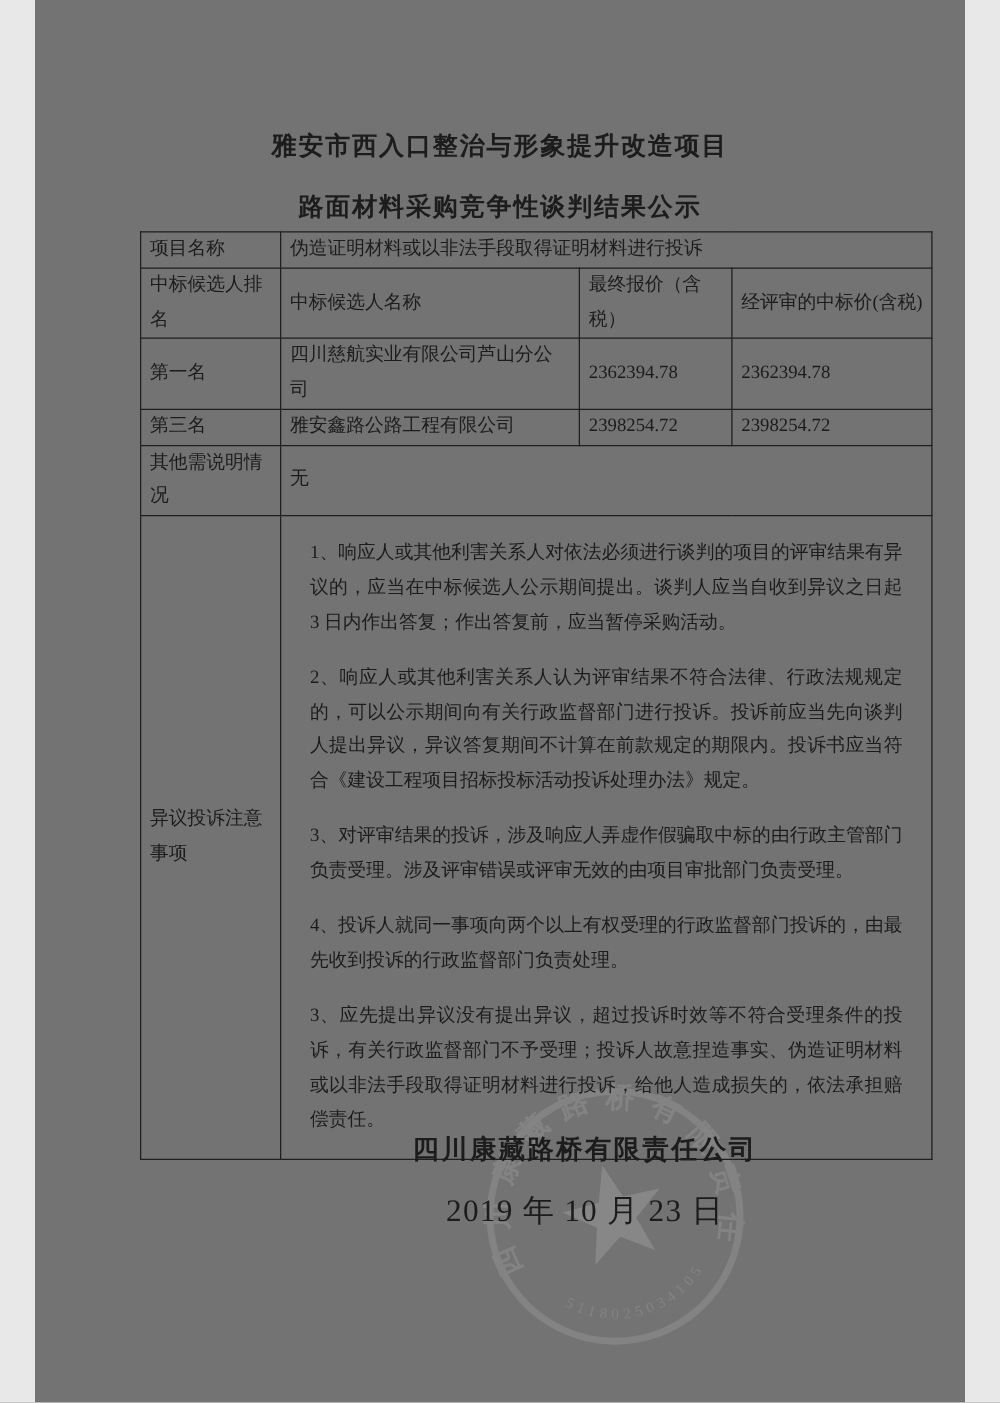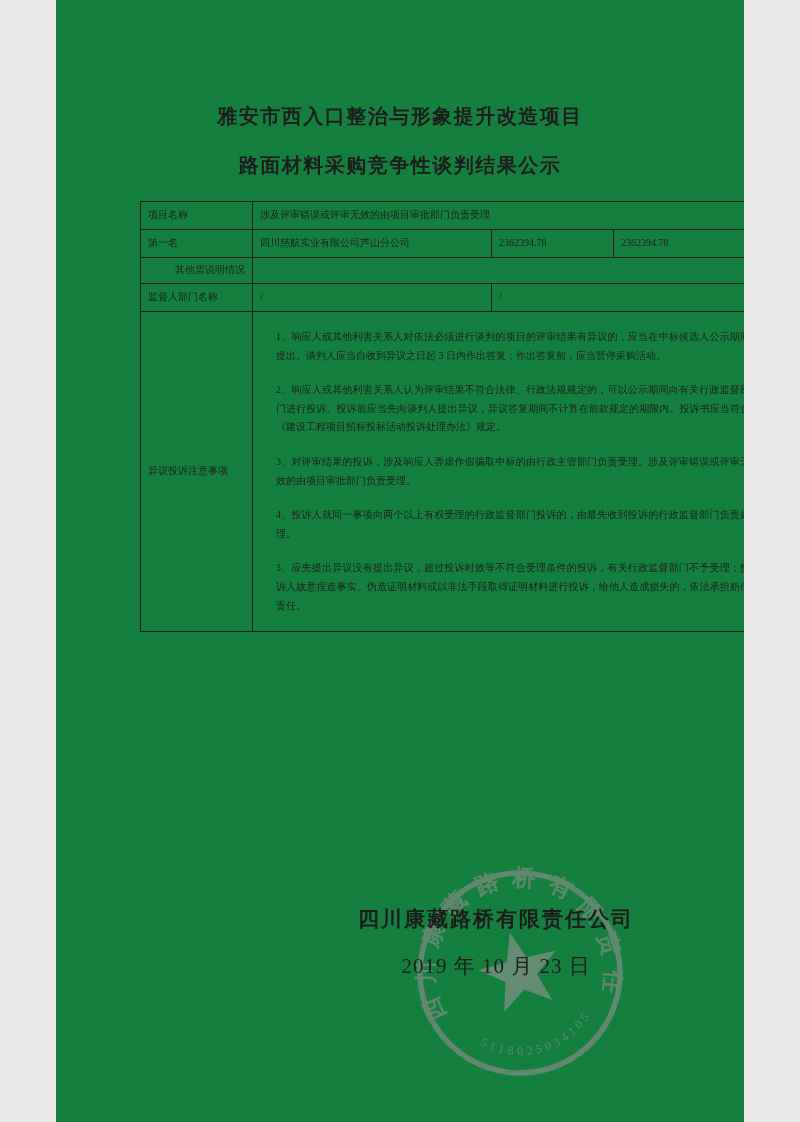--- a/index.html
+++ b/index.html
@@ -1,49 +1,49 @@
 <!DOCTYPE html>
 <html><head>
 <meta charset="utf-8">
 <style>
   * { box-sizing: border-box; }
   html,body { margin:0; padding:0; background:#e8e8e8; }
   .page {
     position: relative;
-    width: 688px; height: 1122px;
+    width: 744px; height: 1122px;
     margin: 0 auto;
-    background: #15803d;
+    background: #737373;
     font-family: "Liberation Serif", "DejaVu Serif", serif;
     color: #1c1c1c;
     overflow: hidden;
   }
   .title { position:absolute; left:0; width:100%; text-align:center;
     font-size:20px; font-weight:bold; letter-spacing:1.5px; }
   .title-1 { top:103px; }
   .title-2 { top:152px; }
 
   table.doc {
-    position:absolute; top:201px; left:84px;
+    position:absolute; top:185px; left:84px;
     width:633px; border-collapse:collapse; table-layout:fixed;
-    font-size:10px; line-height:1.85;
+    font-size:15px; line-height:1.85;
   }
   table.doc td {
     border:1.6px solid #1f1f1f;
     padding:0 7px; vertical-align:middle;
     overflow:hidden;
   }
   td.lbl { padding-left:6px; padding-right:0; }
-  tr.h28 { height:28px; } tr.h56 { height:56px; } tr.h26 { height:26px;text-align:right; }
+  tr.h28 { height:28px; } tr.h56 { height:56px; } tr.h26 { height:26px; }
   td.notice-cell { vertical-align:top; padding:3px 9px 6px 10px; }
   td.notice-cell p { margin:16px; text-align:justify; line-height:1.86; }
   .col1 { width:112px; } .col2 { width:239px; } .col3 { width:122px; } .col4 { width:160px; }
 
   .footer { position:absolute; left:120px; width:640px; text-align:center; }
   .footer-company { top:905px; font-size:21px; font-weight:bold; letter-spacing:2px; position:absolute; width:100%; left:0; }
-  .footer-date { top:952px; font-size:21px; letter-spacing:1px; position:absolute; width:100%; left:0; }
+  .footer-date { top:952px; font-size:25px; letter-spacing:1px; position:absolute; width:100%; left:0; }
 
   .stamp {
     position:absolute; left:344px; top:853px;
     width:240px; height:240px;
     opacity:0.62; filter: blur(0.4px);
     z-index:1;
   }
   .text-layer { position:relative; z-index:2; }
   .stamp-svg-text { font-family:"Liberation Serif","DejaVu Serif",serif; }
 </style>
@@ -77,36 +77,43 @@
     <table class="doc">
       <colgroup>
         <col class="col1">
           <col class="col2">
           <col class="col3">
           <col class="col4">
       </colgroup>
       <tbody>
         <tr class="h28">
           <td class="lbl">项目名称</td>
-          <td colspan="3">涉及评审错误或评审无效的由项目审批部门负责受理</td>
+          <td colspan="3">伪造证明材料或以非法手段取得证明材料进行投诉</td>
+        </tr>
+        <tr class="h28">
+          <td class="lbl">中标候选人排名</td>
+          <td>中标候选人名称</td>
+          <td>最终报价（含税）</td>
+          <td>经评审的中标价(含税)</td>
         </tr>
         <tr class="h28">
           <td class="lbl">第一名</td>
           <td>四川慈航实业有限公司芦山分公司</td>
           <td>2362394.78</td>
           <td>2362394.78</td>
         </tr>
+        <tr class="h28">
+          <td class="lbl">第三名</td>
+          <td>雅安鑫路公路工程有限公司</td>
+          <td>2398254.72</td>
+          <td>2398254.72</td>
+        </tr>
         <tr class="h26">
           <td class="lbl">其他需说明情况</td>
           <td colspan="3">无</td>
-        </tr>
-        <tr class="h28">
-          <td class="lbl">监督人部门名称</td>
-          <td>/</td>
-          <td colspan="2">/</td>
         </tr>
         <tr>
           <td class="lbl">异议投诉注意事项</td>
           <td colspan="3" class="notice-cell">
             <p>1、响应人或其他利害关系人对依法必须进行谈判的项目的评审结果有异议的，应当在中标候选人公示期间提出。谈判人应当自收到异议之日起 3 日内作出答复；作出答复前，应当暂停采购活动。</p>
             <p>2、响应人或其他利害关系人认为评审结果不符合法律、行政法规规定的，可以公示期间向有关行政监督部门进行投诉。投诉前应当先向谈判人提出异议，异议答复期间不计算在前款规定的期限内。投诉书应当符合《建设工程项目招标投标活动投诉处理办法》规定。</p>
             <p>3、对评审结果的投诉，涉及响应人弄虚作假骗取中标的由行政主管部门负责受理。涉及评审错误或评审无效的由项目审批部门负责受理。</p>
             <p>4、投诉人就同一事项向两个以上有权受理的行政监督部门投诉的，由最先收到投诉的行政监督部门负责处理。</p>
             <p>3、应先提出异议没有提出异议，超过投诉时效等不符合受理条件的投诉，有关行政监督部门不予受理；投诉人故意捏造事实、伪造证明材料或以非法手段取得证明材料进行投诉，给他人造成损失的，依法承担赔偿责任。</p>
           </td>

